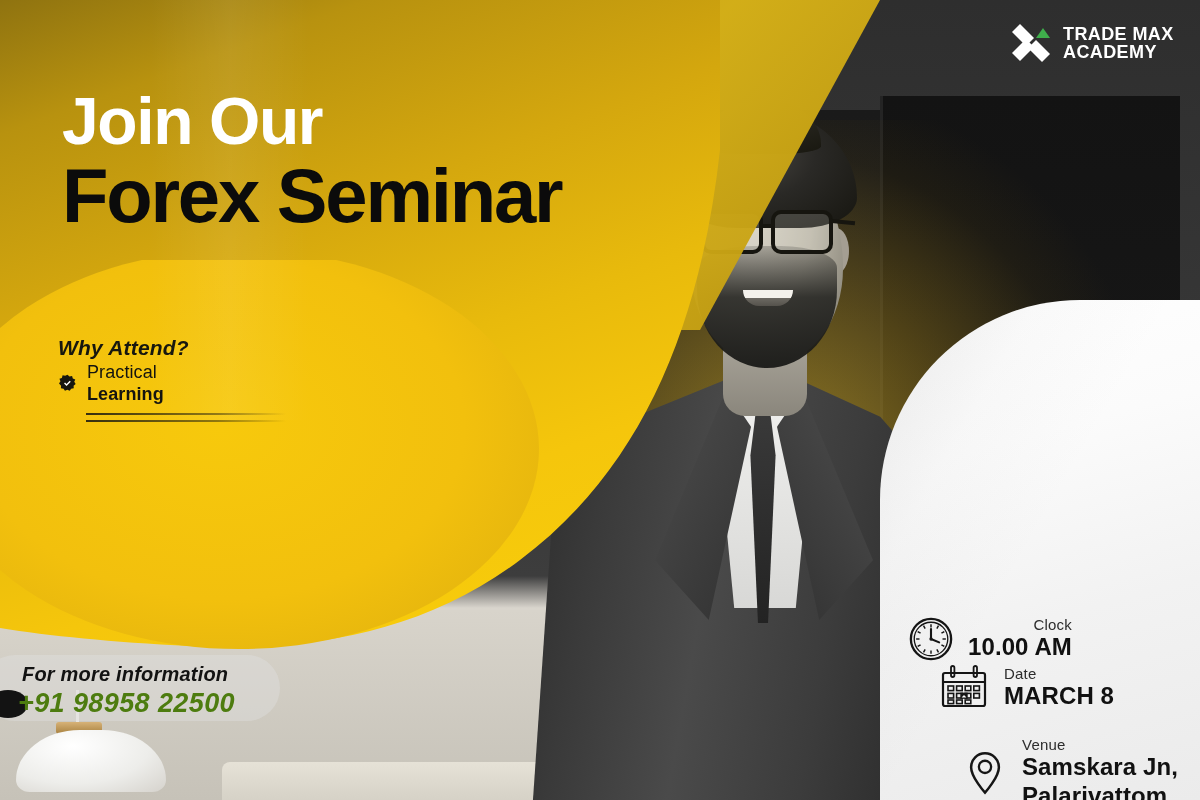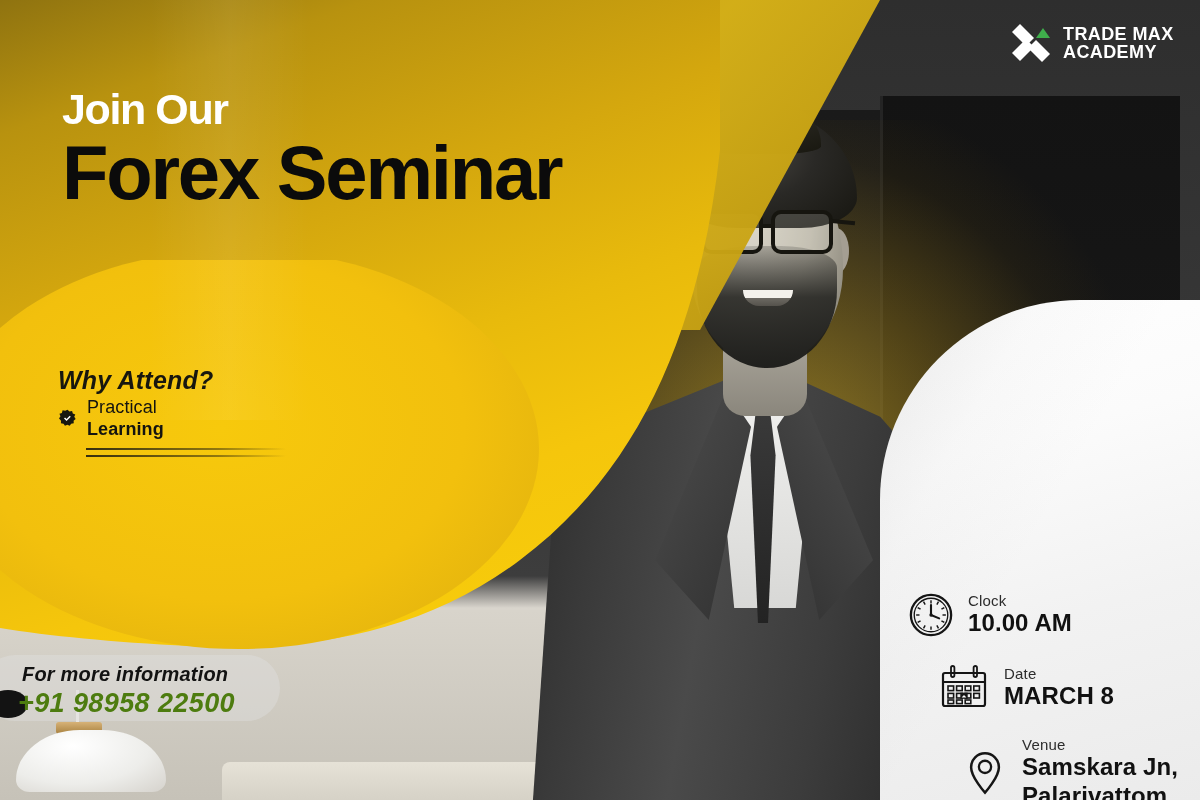--- a/index.html
+++ b/index.html
@@ -105,38 +105,38 @@
      border-radius:200px 0 0 0;}
   .info-panel-shade{position:absolute;left:880px;top:300px;width:320px;height:500px;
      border-radius:200px 0 0 0;
      background:linear-gradient(120deg,rgba(120,120,120,.16) 0%,rgba(160,160,160,.05) 26%,rgba(255,255,255,0) 48%);}
 
   .info-row{position:absolute;display:flex;align-items:center;gap:14px;}
   .info-ico{flex:0 0 auto;width:46px;height:46px;display:block;}
   .info-lbl{font-size:15px;color:#2c2c2c;line-height:1.15;letter-spacing:.2px;}
   .info-val{font-size:24px;font-weight:bold;color:#111;line-height:1.18;letter-spacing:.1px;}
 
-  #row-clock{left:908px;top:592px;}
+  #row-clock{left:908px;top:616px;text-align:right;}
   #row-date{left:938px;top:662px;}
   #row-venue{left:962px;top:736px;}
   #row-date .info-ico{width:52px;height:52px;}
 
   
   .logo{position:absolute;left:1010px;top:22px;display:flex;align-items:center;gap:11px;}
   .logo-mark{width:42px;height:42px;display:block;}
   .logo-txt{color:#fff;font-weight:bold;font-size:18px;line-height:1.02;letter-spacing:.4px;}
 
   
   .headline{position:absolute;left:62px;top:88px;}
-  .h-line1{font-size:43px;font-weight:bold;color:#fff;letter-spacing:-1.4px;line-height:1.02;}
+  .h-line1{font-size:66px;font-weight:bold;color:#fff;letter-spacing:-1.4px;line-height:1.02;}
   .h-line2{font-size:76px;font-weight:bold;color:#0b0b0b;letter-spacing:-2.2px;line-height:1.03;margin-top:2px;}
 
   
   .why-wrap{position:absolute;left:58px;top:336px;width:300px;}
-  .why-title{font-size:25px;font-style:italic;font-weight:bold;color:#17170f;letter-spacing:.2px;margin-top:30px;}
+  .why-title{font-size:21px;font-style:italic;font-weight:bold;color:#17170f;letter-spacing:.2px;}
   .why-list{position:relative;}
   .why-item{display:flex;align-items:center;gap:10px;padding:2px 0;}
   .seal{flex:0 0 auto;width:19px;height:19px;display:block;}
   .why-txt{font-size:18px;color:#141410;line-height:1.22;letter-spacing:.1px;}
   .why-txt .lite{font-weight:normal;}
   .why-txt .bold{font-weight:bold;}
   .why-rule{height:2px;margin:5px 0 5px 28px;width:200px;
      background:linear-gradient(90deg,rgba(20,20,16,.85),rgba(20,20,16,.45) 66%,rgba(20,20,16,0));}
 
   

